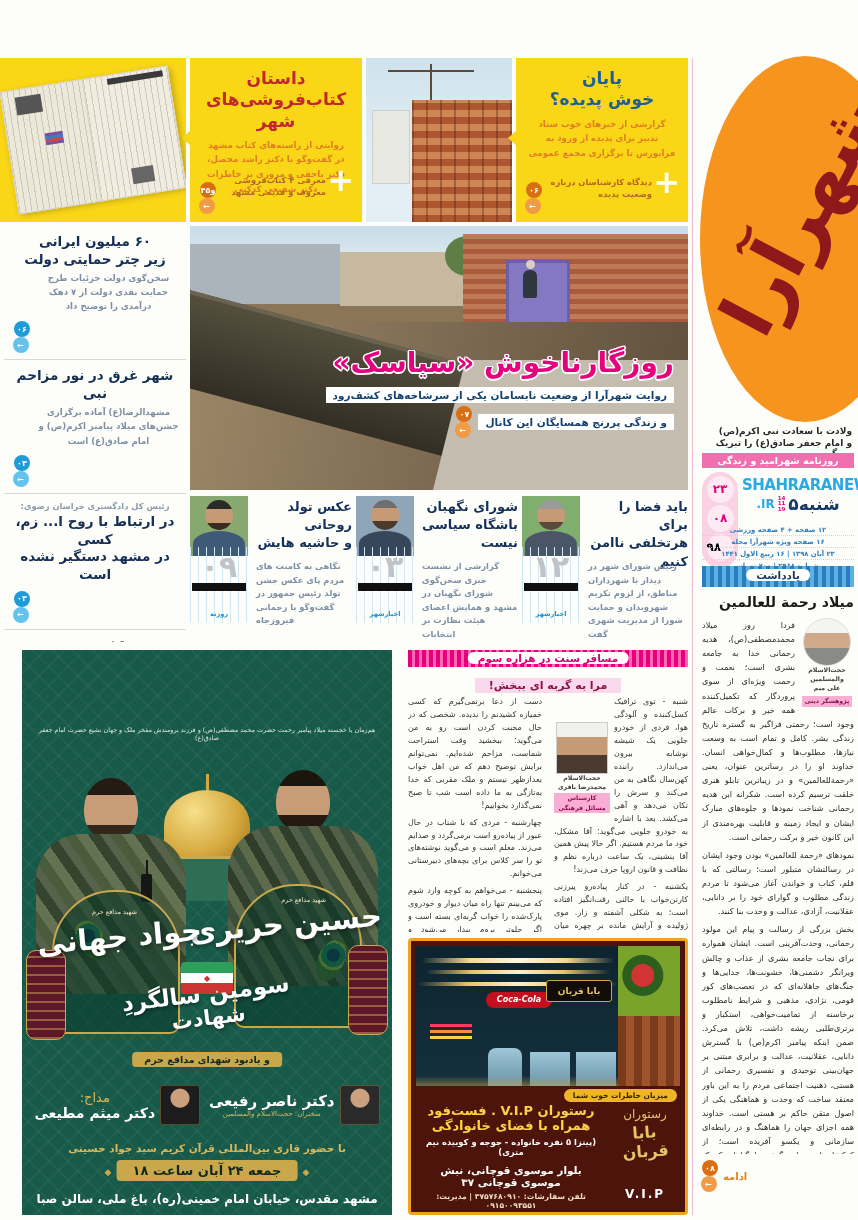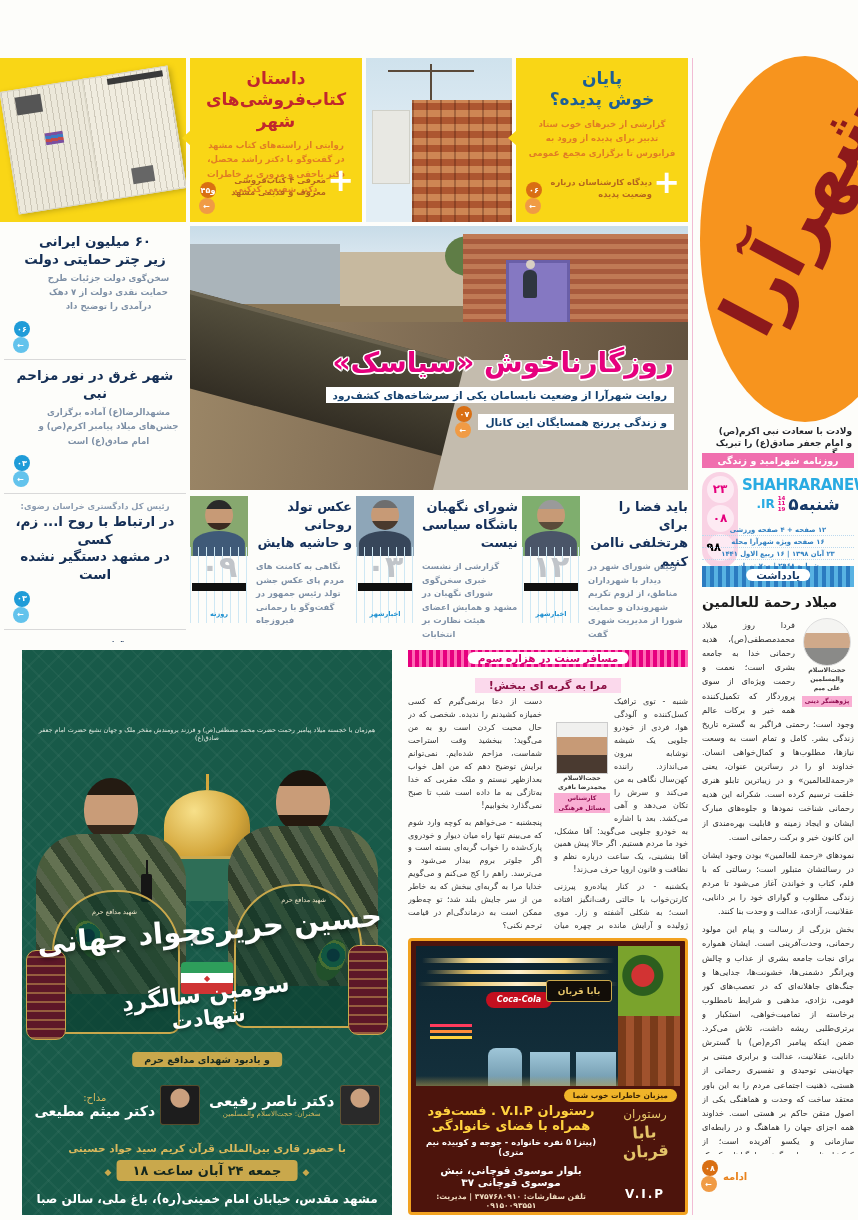--- a/index.html
+++ b/index.html
@@ -96,21 +96,21 @@
   <div class="abs" style="left:702px;top:524px;width:152px;">
     <div style="font-size:6.8px;font-weight:bold;color:#2f7fc1;text-align:center;padding:1.5px 0;border-bottom:1px dotted #bcd9ee;">۱۲ صفحه + ۴ صفحه ورزشی</div>
     <div style="font-size:6.8px;font-weight:bold;color:#2f7fc1;text-align:center;padding:1.5px 0;border-bottom:1px dotted #bcd9ee;">۱۶ صفحه ویژه شهرآرا محله</div>
     <div style="font-size:6.8px;font-weight:bold;color:#2f7fc1;text-align:center;padding:1.5px 0;border-bottom:1px dotted #bcd9ee;">۲۳ آبان ۱۳۹۸ | ۱۶ ربیع الاول ۱۴۴۱</div>
     <div style="font-size:6.8px;font-weight:bold;color:#2f7fc1;text-align:center;padding:1.5px 0;">شماره ۲۹۶۸ | ۷۰۰ تومان</div>
   </div>
 
   <div class="stripeband" style="left:702px;top:566px;width:152px;">
     <span class="bandlabel" style="color:#173a68;">یادداشت</span>
   </div>
-  <div class="abs" style="left:702px;top:594px;width:152px;font-size:14px;font-weight:900;color:#1a1a1a;text-align:left;">میلاد رحمة للعالمین</div>
+  <div class="abs" style="left:702px;top:594px;width:152px;font-size:14px;font-weight:900;color:#1a1a1a;text-align:right;">میلاد رحمة للعالمین</div>
 
   <div class="abs" id="noteBody" style="left:702px;top:618px;width:152px;height:536px;overflow:hidden;">
     <div class="fig">
       <div style="width:46px;height:46px;border-radius:50%;margin:0 auto;border:1px solid #ddd;background:linear-gradient(#f4f4f2 0 30%,#cfa98a 30% 62%,#8a8a88 62%);"></div>
       <div class="fig-cap">حجت‌الاسلام</div>
       <div class="fig-cap">والمسلمین</div>
       <div class="fig-cap">علی میم</div>
       <div class="fig-tag">پژوهشگر دینی</div>
     </div>
     <p>فردا روز میلاد محمدمصطفی(ص)، هدیه رحمانی خدا به جامعه بشری است؛ نعمت و رحمت ویژه‌ای از سوی پروردگار که تکمیل‌کننده همه خیر و برکات عالم وجود است؛ رحمتی فراگیر به گستره تاریخ زندگی بشر. کامل و تمام است به وسعت نیازها، مطلوب‌ها و کمال‌خواهی انسان. خداوند او را در رساترین عنوان، یعنی «رحمةللعالمین» و در زیباترین تابلو هنری خلقت ترسیم کرده است. شکرانه این هدیه رحمانی شناخت نمودها و جلوه‌های مبارک ایشان و ایجاد زمینه و قابلیت بهره‌مندی از این کانون خیر و برکت رحمانی است.</p>
@@ -350,21 +350,21 @@
       <div style="display:flex;align-items:center;gap:5px;">
         <div style="width:38px;height:38px;border-radius:3px;background:radial-gradient(circle at 50% 32%,#caa07e 9px,#2a2a2a 10px);border:1px solid #caa84c55;"></div>
         <div class="ctr">
           <div style="font-size:15px;font-weight:900;color:#fff;white-space:nowrap;">دکتر ناصر رفیعی</div>
           <div style="font-size:7px;color:#d9b85c;">سخنران: حجت‌الاسلام والمسلمین</div>
         </div>
       </div>
       <div style="display:flex;align-items:center;gap:5px;">
         <div style="width:38px;height:38px;border-radius:3px;background:radial-gradient(circle at 50% 32%,#caa07e 9px,#1d1d1d 10px);border:1px solid #caa84c55;"></div>
         <div class="ctr">
-          <div style="font-size:10px;color:#d9b85c;">مداح:</div>
+          <div style="font-size:13px;color:#d9b85c;">مداح:</div>
           <div style="font-size:14px;font-weight:900;color:#fff;white-space:nowrap;">دکتر میثم مطیعی</div>
         </div>
       </div>
     </div>
     <div class="abs ctr" style="left:10px;right:10px;top:492px;z-index:5;font-size:10.5px;font-weight:bold;color:#d9b85c;">با حضور قاری بین‌المللی قرآن کریم سید جواد حسینی</div>
     <div class="abs" style="left:50%;top:510px;transform:translateX(-50%);z-index:5;white-space:nowrap;">
       <span style="color:#c9a84c;font-size:9px;">◆</span>
       <span class="goldpill" style="font-size:13px;padding:3px 16px;">جمعه ۲۴ آبان ساعت ۱۸</span>
       <span style="color:#c9a84c;font-size:9px;">◆</span>
     </div>
@@ -385,20 +385,21 @@
           <div class="fig-cap">حجت‌الاسلام</div>
           <div class="fig-cap">محمدرضا باقری</div>
           <div class="fig-tag">کارشناس مسائل فرهنگی</div>
         </div>
         <p>شنبه - توی ترافیک کسل‌کننده و آلودگی هوا، فردی از خودرو جلویی یک شیشه نوشابه بیرون می‌اندازد. راننده کهن‌سال نگاهی به من می‌کند و سرش را تکان می‌دهد و آهی می‌کشد. بعد با اشاره به خودرو جلویی می‌گوید: آقا مشکل، خود ما مردم هستیم. اگر حالا پیش همین آقا بنشینی، یک ساعت درباره نظم و نظافت و قانون اروپا حرف می‌زند!</p>
         <p>یکشنبه - در کنار پیاده‌رو پیرزنی کارتن‌خواب با حالتی رقت‌انگیز افتاده است؛ به شکلی آشفته و زار. موی ژولیده و آرایش مانده بر چهره میان سیاهی رخسار و سپیدی مویش توی ذوق می‌زند. به همراهم می‌گویم نمی‌فهمم چرا چنین وقت‌هایی با عبرت روزگار و با یاد درماندگانی که امروز در همین خیابان کتاب جوانی او را ورق می‌زنند، حالم خوش نیست.</p>
 
       </div>
       <div class="fcol">
         <p>دست از دعا برنمی‌گیرم که کسی خمیازه کشیدنم را ندیده. شخصی که در حال محبت کردن است رو به من می‌گوید: ببخشید وقت استراحت شماست، مزاحم شده‌ایم. نمی‌توانم برایش توضیح دهم که من اهل خواب بعدازظهر نیستم و ملک مقربی که خدا به‌تازگی به ما داده است شب تا صبح نمی‌گذارد بخوابیم!</p>
+        <p>چهارشنبه - مردی که با شتاب در حال عبور از پیاده‌رو است برمی‌گردد و صدایم می‌زند. معلم است و می‌گوید نوشته‌های تو را سر کلاس برای بچه‌های دبیرستانی می‌خوانم.</p>
         <p>پنجشنبه - می‌خواهم به کوچه وارد شوم که می‌بینم تنها راه میان دیوار و خودروی پارک‌شده را خواب گربه‌ای بسته است و اگر جلوتر بروم بیدار می‌شود و می‌ترسد. راهم را کج می‌کنم و می‌گویم خدایا مرا به گربه‌ای ببخش که به خاطر من از سر جایش بلند شد؛ تو چه‌طور ممکن است به درماندگی‌ام در قیامت ترحم نکنی؟</p>
 
       </div>
     </div>
   </div>
 
   <div class="abs" style="left:408px;top:938px;width:280px;height:277px;box-sizing:border-box;border:3px solid #f2a21f;border-radius:4px;background:#4d140c;overflow:hidden;">
 
     <div style="position:absolute;left:5px;top:5px;width:204px;height:140px;background:linear-gradient(#0d2430,#14303c);overflow:hidden;">
       <div style="position:absolute;left:6px;top:12px;right:6px;height:5px;background:linear-gradient(90deg,transparent,#f7d98a,#fff8e0,#f7d98a,transparent);"></div>

